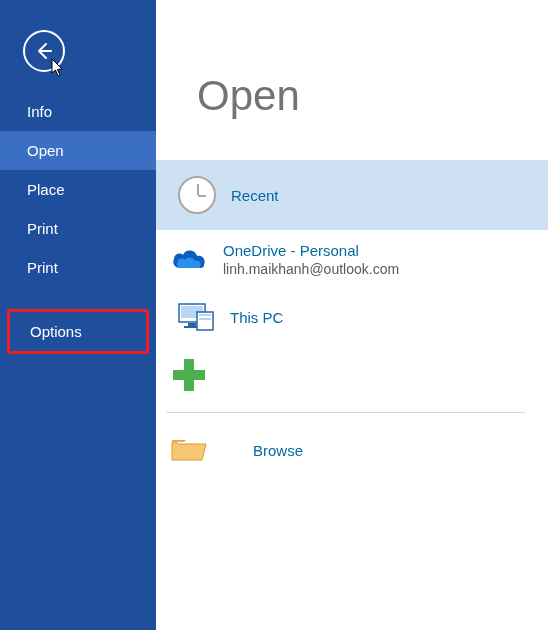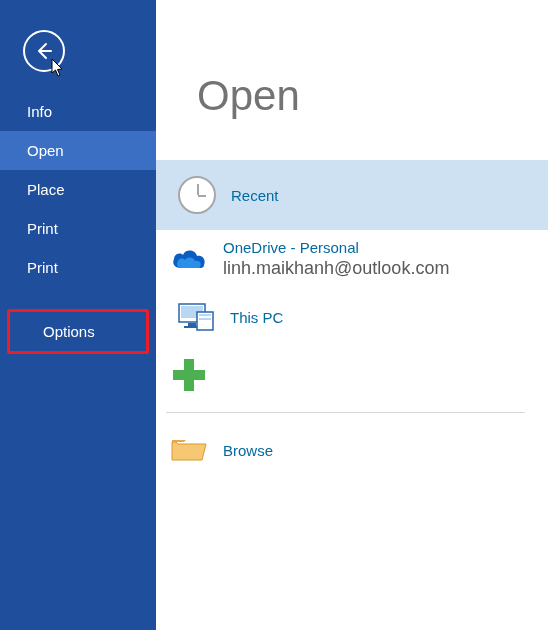--- a/index.html
+++ b/index.html
@@ -42,21 +42,21 @@
     cursor: pointer;
     font-weight: 400;
   }
   .sidebar-item.active { background: #3a6fc3; }
   .sidebar-gap { height: 22px; }
   .highlight-box {
     border: 3px solid #ee1c25;
     border-radius: 2px;
     margin: 0 7px 0 7px;
   }
-  .highlight-box .sidebar-item { padding-left: 33px; }
+  .highlight-box .sidebar-item { padding-left: 20px; }
   .main {
     flex: 1;
     background: #fff;
     padding: 0;
   }
   .main-title {
     font-size: 42px;
     font-weight: 300;
     color: #737373;
     padding: 72px 0 40px 41px;
@@ -82,21 +82,21 @@
     display: flex;
     justify-content: center;
   }
   .open-item .text-wrap { padding-left: 8px; }
   .open-item .label {
     font-size: 15px;
     color: #0369a1;
     font-weight: 400;
   }
   .open-item .sub {
-    font-size: 18px;
+    font-size: 14px;
     color: #5a5a5a;
     margin-top: 2px;
   }
   .indent-block { margin-left: 0; }
   .divider {
     height: 1px;
     background: #d7d7d7;
     margin: 8px 28px 8px 10px;
   }
   
@@ -222,21 +222,21 @@
       </div>
 
       <div class="open-item" style="padding-left:7px;height:58px;">
         <div class="icon-wrap">
           <div class="plus-icon"></div>
         </div>
       </div>
 
       <div class="divider"></div>
 
-      <div class="open-item" style="padding-left:7px;height:58px;">
+      <div class="open-item" style="padding-left:7px;height:58px;gap:30px;">
         <div class="icon-wrap">
           <div class="folder-icon">
             <svg viewBox="0 0 38 28">
               <path d="M2 6 L2 24 L32 24 L36 8 L8 8 L6 6 Z" fill="#f7c873" stroke="#d99b2b" stroke-width="1"></path>
               <path d="M2 6 L14 6 L16 4 L2 4 Z" fill="#e6a94a"></path>
             </svg>
           </div>
         </div>
         <div class="text-wrap">
           <div class="label">Browse</div>

